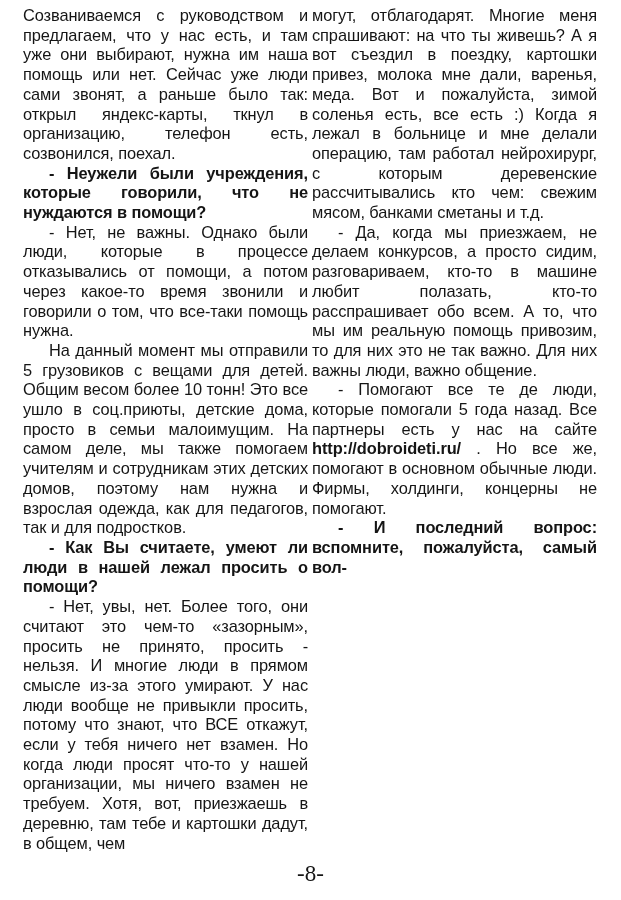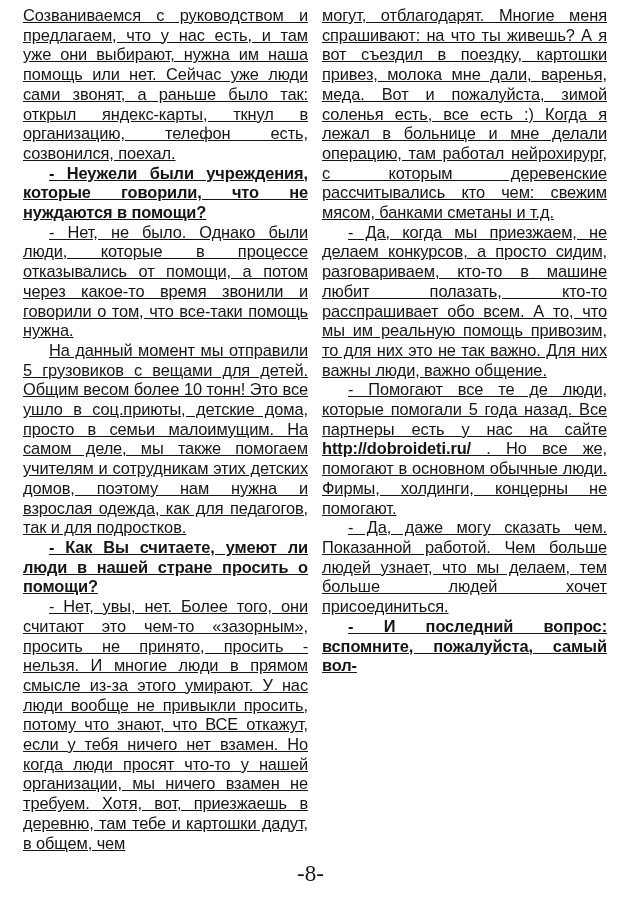--- a/index.html
+++ b/index.html
@@ -17,24 +17,23 @@
   .page {
     position: relative;
     box-sizing: border-box;
     width: 621px;
     height: 900px;
     padding: 6px 13px 0 23px;
     background: #ffffff;
   }
   .columns {
     display: flex;
-    gap: 14px;
+    gap: 4px;
     height: 846px;
     overflow: hidden;
-    text-decoration: underline;
   }
   .column {
     width: 285px;
     min-width: 285px;
     overflow: hidden;
     text-align: justify;
     font-size: 16.4px;
     line-height: 19.7px;
     letter-spacing: -0.1px;
   }
@@ -62,27 +61,26 @@
   }
 </style>
 </head>
 <body>
 
 <div class="page">
   <div class="columns">
     <div class="column">
         <p class="para">Созваниваемся с руководством и предлагаем, что у нас есть, и там уже они выбирают, нужна им наша помощь или нет. Сейчас уже люди сами звонят, а раньше было так: открыл яндекс-карты, ткнул в организацию, телефон есть, созвонился, поехал.</p>
         <p class="para bold indent">- Неужели были учреждения, которые говорили, что не нуждаются в помощи?</p>
-        <p class="para indent">- Нет, не было. Однако были люди, которые в процессе отказывались от помощи, а потом через какое-то время звонили и говорили о том, что все-таки помощь нужна.</p>
+        <p class="para indent">- Нет, не важны. Однако были люди, которые в процессе отказывались от помощи, а потом через какое-то время звонили и говорили о том, что все-таки помощь нужна.</p>
         <p class="para indent">На данный момент мы отправили 5 грузовиков с вещами для детей. Общим весом более 10 тонн! Это все ушло в соц.приюты, детские дома, просто в семьи малоимущим. На самом деле, мы также помогаем учителям и сотрудникам этих детских домов, поэтому нам нужна и взрослая одежда, как для педагогов, так и для подростков.</p>
-        <p class="para bold indent">- Как Вы считаете, умеют ли люди в нашей стране просить о помощи?</p>
+        <p class="para bold indent">- Как Вы считаете, умеют ли люди в нашей лежал просить о помощи?</p>
         <p class="para indent">- Нет, увы, нет. Более того, они считают это чем-то «зазорным», просить не принято, просить - нельзя. И многие люди в прямом смысле из-за этого умирают. У нас люди вообще не привыкли просить, потому что знают, что ВСЕ откажут, если у тебя ничего нет взамен. Но когда люди просят что-то у нашей организации, мы ничего взамен не требуем. Хотя, вот, приезжаешь в деревню, там тебе и картошки дадут, в общем, чем</p>
       </div>
     <div class="column">
         <p class="para">могут, отблагодарят. Многие меня спрашивают: на что ты живешь? А я вот съездил в поездку, картошки привез, молока мне дали, варенья, меда. Вот и пожалуйста, зимой соленья есть, все есть :) Когда я лежал в больнице и мне делали операцию, там работал нейрохирург, с которым деревенские рассчитывались кто чем: свежим мясом, банками сметаны и т.д.</p>
         <p class="para indent">- Да, когда мы приезжаем, не делаем конкурсов, а просто сидим, разговариваем, кто-то в машине любит полазать, кто-то расспрашивает обо всем. А то, что мы им реальную помощь привозим, то для них это не так важно. Для них важны люди, важно общение.</p>
         <p class="para indent"><span>- Помогают все те де люди, которые помогали 5 года назад. Все партнеры есть у нас на сайте </span><span class="seg-bold">http://dobroideti.ru/</span><span> . Но все же, помогают в основном обычные люди. Фирмы, холдинги, концерны не помогают.</span></p>
-        <p class="para indent">- Да, даже могу сказать чем. Показанной работой. Чем больше людей узнает, что мы делаем, тем больше людей хочет присоединиться.</p>
         <p class="para bold indent">- И последний вопрос: вспомните, пожалуйста, самый вол-</p>
       </div>
   </div>
   <div class="footer">-8-</div>
 </div>
 
 </body></html>

